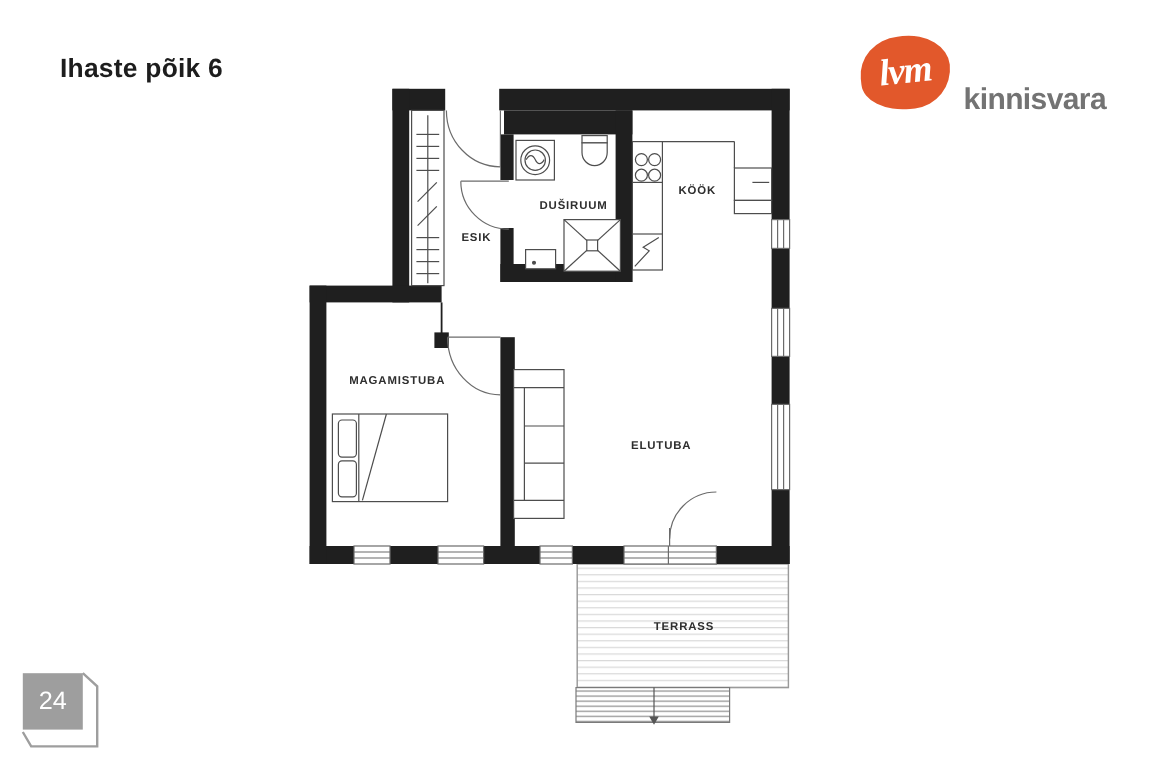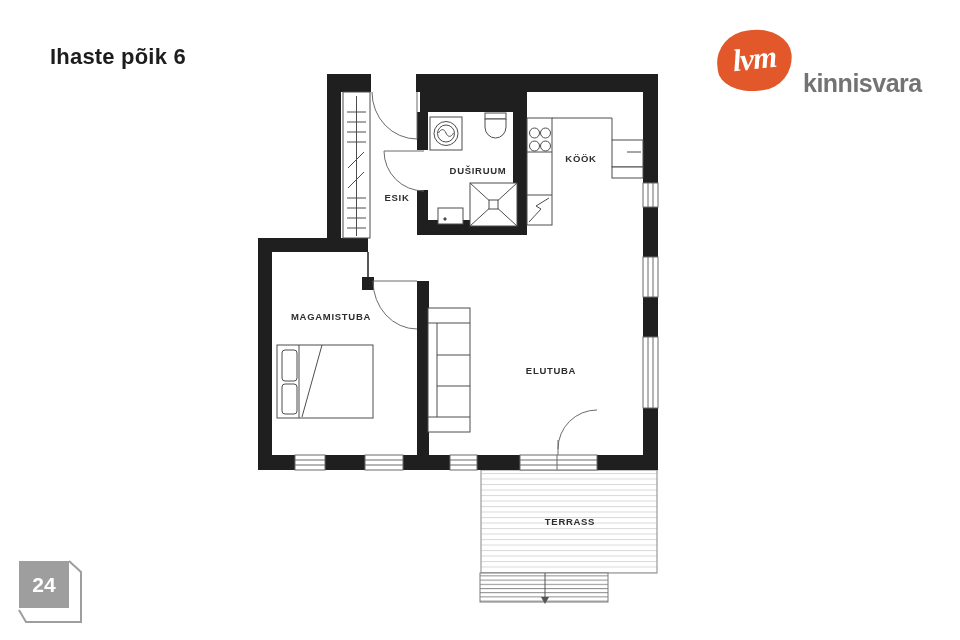--- a/index.html
+++ b/index.html
@@ -29,21 +29,21 @@
   }
   .plan-svg{position:absolute;left:0;top:0;}
   .room-label{
     font-family:"Liberation Sans",sans-serif;
     font-size:9.5px;font-weight:600;fill:#2e2e2e;letter-spacing:.7px;
   }
   .page-badge{position:absolute;left:16px;top:558px;width:70px;height:70px;}
   .badge-num{
     position:absolute;left:3px;top:3px;width:50px;height:47px;
     display:flex;align-items:center;justify-content:center;
-    color:#ffffff;font-size:21px;font-weight:700;text-align:right;
+    color:#ffffff;font-size:21px;font-weight:400;text-align:right;
   }
 </style>
 </head>
 <body>
 
 <div class="page-title">Ihaste põik 6</div>
 
 <div class="logo">
   <div class="logo-blob" style="background-color: rgb(226, 88, 43);">
     <span class="logo-mark">lvm</span>

